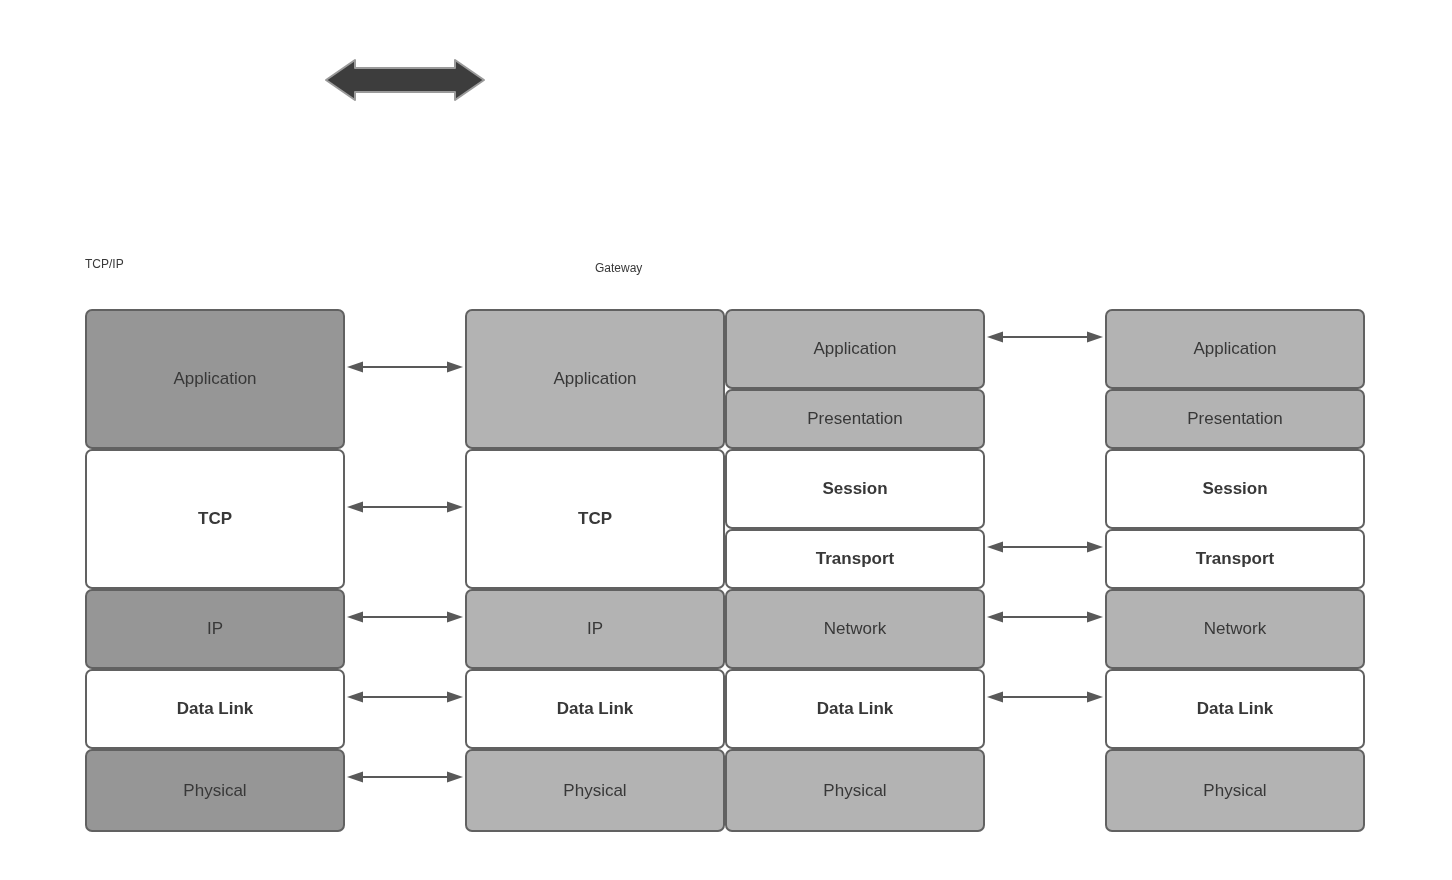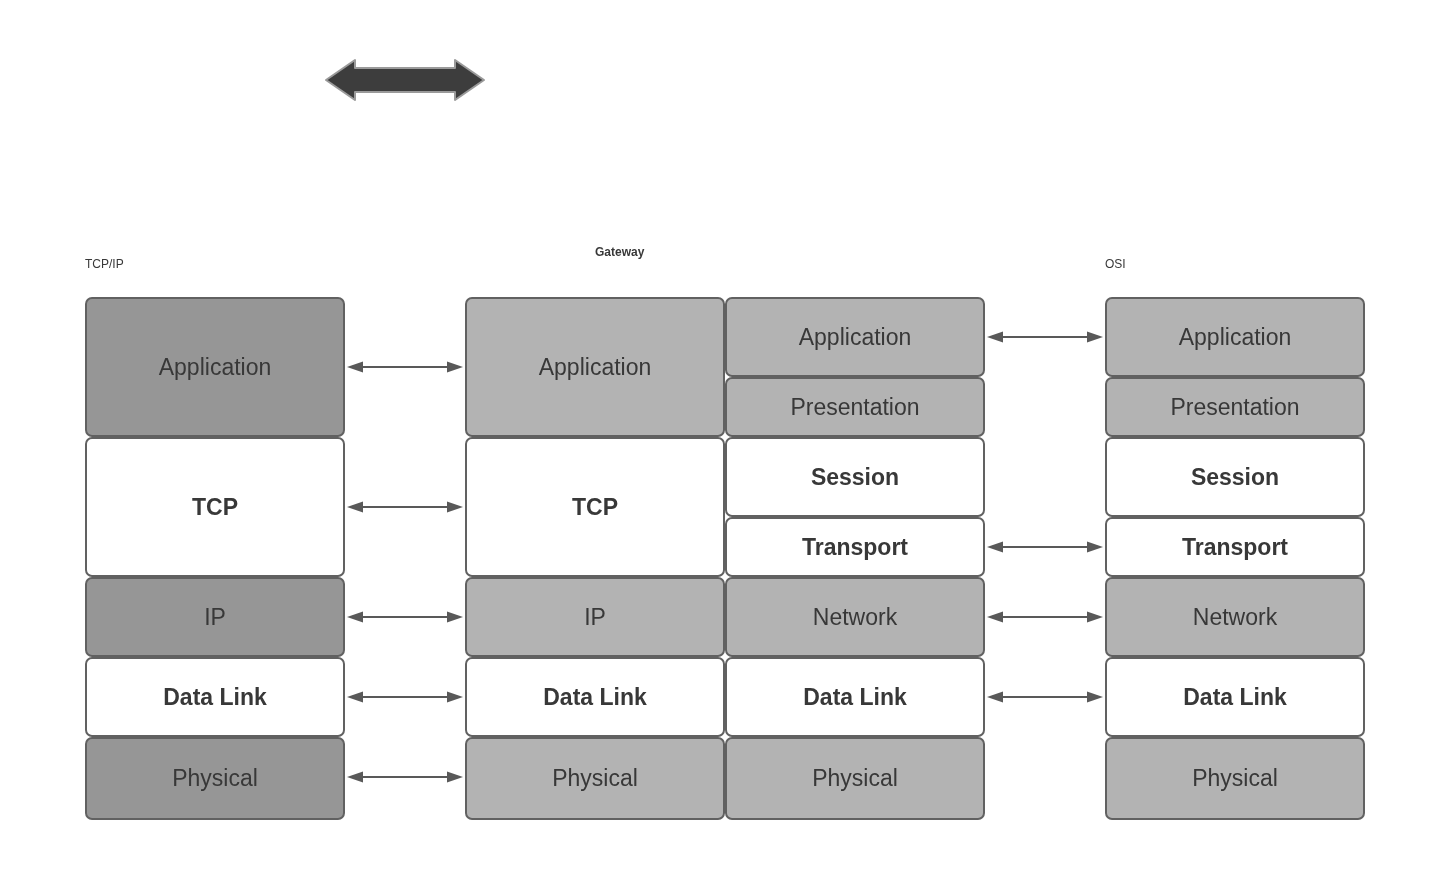--- a/index.html
+++ b/index.html
@@ -26,41 +26,41 @@
   }
   .box {
     position: absolute;
     box-sizing: border-box;
     width: 260px;
     border: 2px solid var(--box-border, #616161);
     border-radius: 7px;
     display: flex;
     align-items: center;
     justify-content: center;
-    font-size: 23px;
+    font-size: 17px;
     color: var(--label-text, #383838);
+    margin-top: 12px;
   }
   .dark  { background: var(--box-dark-gray, #969696); }
   .light { background: var(--box-light-gray, #b3b3b3); }
   .white { background: var(--box-white, #ffffff); font-weight: bold; }
   .harrow { position: absolute; }
   .thick-arrow { position: absolute; }
 </style>
 </head>
 <body>
 
 <div class="canvas">
 
   <svg class="thick-arrow" style="left:323px; top:56px;" width="164" height="48" viewBox="0 0 164 48">
     <path d="M3 24 L32 4 V12 H132 V4 L161 24 L132 44 V36 H32 V44 Z" fill="var(--thick-arrow-fill, #3d3d3d)" stroke="var(--thick-arrow-outline, #9a9a9a)" stroke-width="2" stroke-linejoin="round"></path>
   </svg>
 
   <div class="col-header" style="left:85px; top:252px;">TCP/IP</div>
-  <div class="col-header" style="left:595px; top:240px;font-weight:bold;">Gateway</div>
-  <div class="col-header" style="left:1105px; top:252px;">OSI</div>
+  <div class="col-header" style="left:595px; top:256px;">Gateway</div>
 
   <div class="box dark" style="left:85px; top:297px; height:140px;">Application</div>
   <div class="box white" style="left:85px; top:437px; height:140px;">TCP</div>
   <div class="box dark" style="left:85px; top:577px; height:80px;">IP</div>
   <div class="box white" style="left:85px; top:657px; height:80px;">Data Link</div>
   <div class="box dark" style="left:85px; top:737px; height:83px;">Physical</div>
 
   <div class="box light" style="left:465px; top:297px; height:140px;">Application</div>
   <div class="box white" style="left:465px; top:437px; height:140px;">TCP</div>
   <div class="box light" style="left:465px; top:577px; height:80px;">IP</div>

